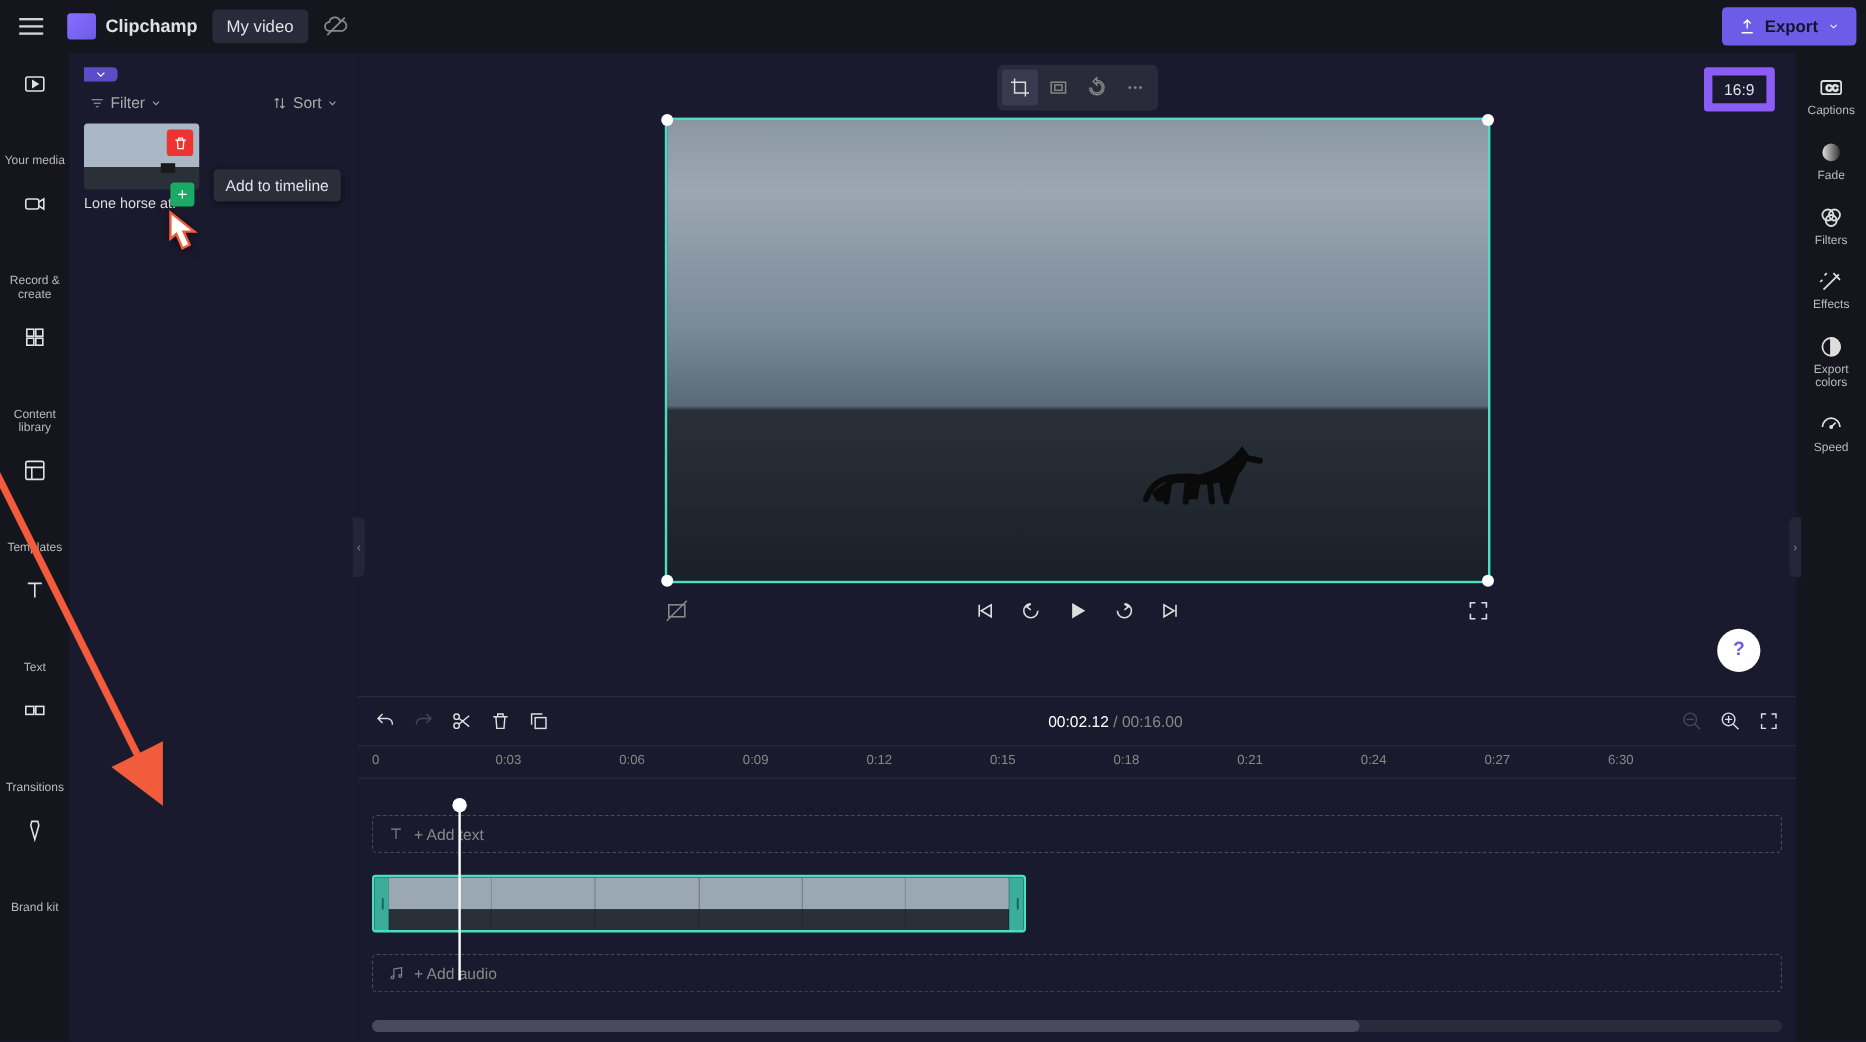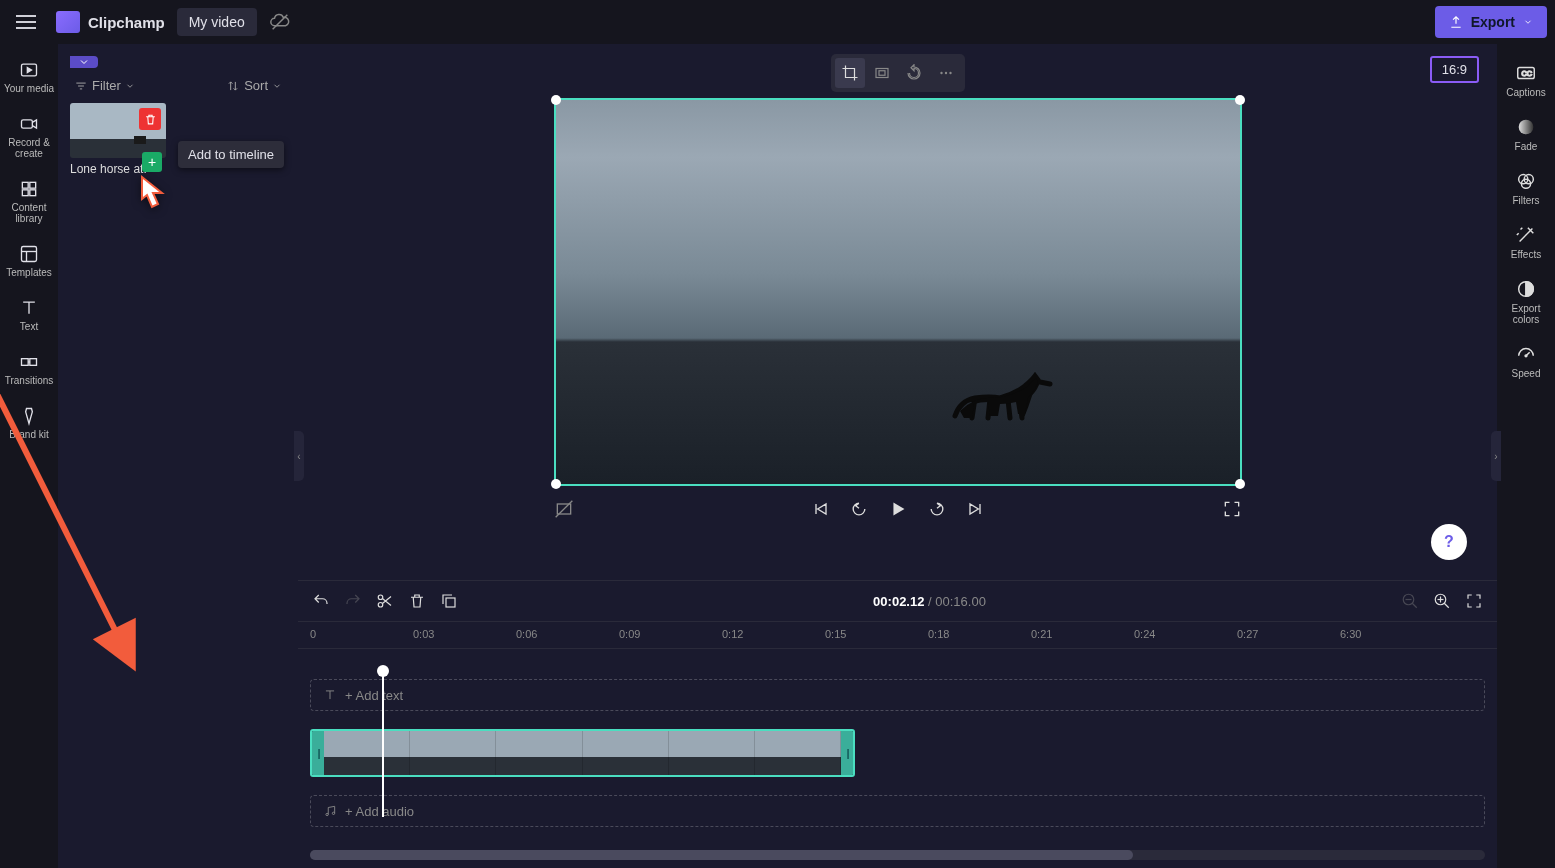--- a/index.html
+++ b/index.html
@@ -17,21 +17,21 @@
 .export-btn { background: #6c5ce7; color: #0f172a; display: flex; align-items: center; gap: 8px; padding: 8px 14px; border-radius: 4px; font-size: 14px; cursor: pointer; font-weight:600; }
 .cloud-icon svg { stroke:#888; }
 
 
 .main { flex: 1; display: flex; min-height:0; }
 
 
 .leftrail { width: 58px; background: #15151e; display: flex; flex-direction: column; align-items: center; padding-top: 12px; gap: 12px; }
 .rail-item { display: flex; flex-direction: column; align-items: center; gap: 3px; cursor: pointer; padding: 4px 2px; width:100%; }
 .rail-item .icon { color:#e0e0e8; }
-.rail-item .lbl { font-size: 10px; text-align: center; line-height: 1.1; color:#bbb;}
+.rail-item .lbl { font-size: 10px; text-align: center; line-height: 1.1; color:#bbb;margin-top:46px;}
 
 
 .media-panel { width: 240px; background: #1a1a2e; display: flex; flex-direction: column; padding: 12px; gap: 10px; position:relative; }
 .import-row { display:flex; gap:0; }
 .import-btn { flex:1; background: #6c5ce7; color: #fff; padding: 10px 8px; text-align: center; border-radius: 4px 0 0 4px; font-size: 14px; cursor:pointer; }
 .import-caret { width: 28px; background: #5b4cc7; border-radius: 0 4px 4px 0; display:flex; align-items:center; justify-content:center; cursor:pointer; color:#fff; font-size:11px;}
 .filter-row { display:flex; justify-content:space-between; font-size:13px; color:#aaa; padding:0 4px;}
 .filter-row span { cursor:pointer; display:flex; align-items:center; gap:4px;}
 .thumb-wrap { position:relative; width: 96px; }
 .thumb { width: 96px; height: 55px; border-radius: 3px; background: linear-gradient(#a9b8c4 0%, #a9b8c4 65%, #2a3038 65%, #2a3038 100%); position:relative; }
@@ -43,37 +43,37 @@
 .pointer-cursor { position:absolute; left:52px; top:66px; width:56px; height:56px; pointer-events:none; z-index:50;}
 .pointer-cursor svg { filter: drop-shadow(0 2px 4px rgba(0,0,0,.5)); }
 .panel-collapse { position:absolute; right:-6px; top:50%; transform:translateY(-50%); width:10px; height:50px; background:#25253a; border-radius:0 5px 5px 0; display:flex;align-items:center;justify-content:center;color:#888; font-size:10px; cursor:pointer;}
 
 
 .center { flex: 1; display:flex; flex-direction:column; min-width:0; background:#1a1a2e;}
 .preview-zone { flex:1; display:flex; flex-direction:column; align-items:center; position:relative; padding-top:10px;}
 .preview-toolbar { display:flex; gap:2px; background:#2a2a3a; border-radius:5px; padding:4px; margin-bottom:6px;}
 .ptb-btn { width:30px; height:30px; display:flex; align-items:center;justify-content:center; cursor:pointer; border-radius:3px;}
 .ptb-btn.active { background:#3a3a4e; }
-.aspect-pill { position:absolute; top:12px; right:18px; border:2px solid #8b5cf6; border-radius:3px; padding:4px 10px; font-size:13px; cursor:pointer;}
+.aspect-pill { position:absolute; top:12px; right:18px; border:7px solid #8b5cf6; border-radius:3px; padding:4px 10px; font-size:13px; cursor:pointer;}
 .video-frame { width: 688px; height: 388px; border:2px solid #4adec0; position:relative; background: linear-gradient(#8a98a4 0%, #9ba8b4 15%, #7a8a96 45%, #5a6a76 62%, #2a3038 63%, #1a2028 100%);}
 .video-frame .h-silhouette { position:absolute; bottom:48px; right:180px; }
 .handle { position:absolute; width:10px; height:10px; background:#fff; border-radius:50%; }
 .h-tl{top:-5px;left:-5px;} .h-tr{top:-5px;right:-5px;} .h-bl{bottom:-5px;left:-5px;} .h-br{bottom:-5px;right:-5px;}
 .transport { display:flex; align-items:center; gap:18px; margin-top:12px; justify-content:center; width:688px; position:relative;}
 .tp-btn { cursor:pointer; color:#ddd; }
 .tp-left { position:absolute; left:0; }
 .tp-right { position:absolute; right:0; }
 .help-fab { position:absolute; right:30px; bottom:20px; width:36px; height:36px; background:#fff; border-radius:50%; display:flex;align-items:center;justify-content:center; color:#6c5ce7; font-weight:700; cursor:pointer;}
 
 
 .timeline { height: 288px; background:#1a1a2e; border-top:1px solid #2a2a3a; display:flex; flex-direction:column; }
 .tl-toolbar { height:40px; display:flex; align-items:center; padding:0 14px; gap:14px; }
 .tl-toolbar .spacer { flex:1; }
 .tl-time { font-size:13px; }
-.tl-time .cur { color:#fff; font-weight:700;}
+.tl-time .cur { color:#fff; font-weight:400;}
 .tl-time .tot { color:#888; }
 .tl-ruler { height:28px; display:flex; align-items:center; padding-left:12px; font-size:11px; color:#888; position:relative; border-top:1px solid #2a2a3a; border-bottom:1px solid #2a2a3a;}
 .tl-ruler .tick { position:absolute; top:6px; }
 .tl-tracks { flex:1; padding:30px 12px 12px 12px; display:flex; flex-direction:column; gap:18px; position:relative;}
 .track-ghost { height:32px; border:1px dashed #4a4a5a; border-radius:4px; display:flex; align-items:center; gap:8px; padding:0 12px; color:#888; font-size:13px;}
 .clip-track { height:48px; position:relative; }
 .clip { position:absolute; left:0; width:545px; height:48px; border:2px solid #4adec0; border-radius:3px; display:flex; overflow:hidden; }
 .clip-seg { flex:1; background: linear-gradient(#9aa8b4 0%, #9aa8b4 60%, #2a3038 60%); border-right:1px solid rgba(0,0,0,.15);}
 .clip-handle { width:12px; background:#3aae9a; display:flex;align-items:center;justify-content:center; color:#155; font-size:10px; letter-spacing:-2px; cursor:ew-resize;}
 .playhead { position:absolute; top:-62px; bottom:-40px; left:72px; width:2px; background:#fff; z-index:10;}

